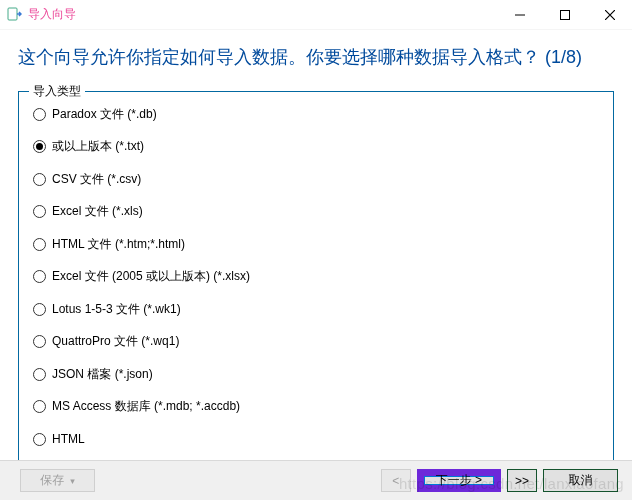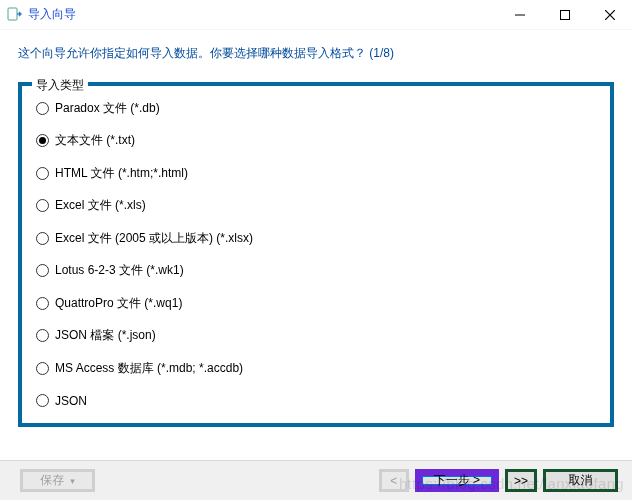--- a/index.html
+++ b/index.html
@@ -20,41 +20,41 @@
     align-items: center;
     padding: 0 0 0 6px;
     background: #ffffff;
     border-bottom: 1px solid #f5f5f5;
   }
   .titlebar .app-icon {
     width: 16px; height: 16px;
     margin-right: 6px;
     display: flex; align-items: center; justify-content: center;
   }
-  .titlebar .title { flex: 0 0 auto; color: #1d4ed8; }
+  .titlebar .title { flex: 0 0 auto; color: #ec4899; }
   .titlebar .spacer { flex: 1 1 auto; }
   .winbtn {
     width: 45px; height: 30px;
     display: flex; align-items: center; justify-content: center;
     color: #000;
   }
 
   .header-text {
     color: #004a9c;
-    font-size: 12px;
+    font-size: 18px;
     padding: 14px 18px 10px 18px;
     line-height: 1.5;
   }
 
   .content {
     padding: 10px 18px 0 18px;
   }
 
   .groupbox {
-    border: 4px solid #0369a1;
+    border: 1px solid #0369a1;
     padding: 10px 14px 10px 14px;
     position: relative;
   }
   .groupbox .legend {
     position: absolute;
     top: -9px;
     left: 10px;
     background: #fff;
     padding: 0 4px;
     font-size: 12px;
@@ -94,21 +94,21 @@
     display: flex;
     align-items: center;
     padding: 0 14px;
   }
   .footer .spacer { flex: 1 1 auto; }
   .btn {
     height: 23px;
     min-width: 75px;
     padding: 0 12px;
     background: #e1e1e1;
-    border: 3px solid #14532d;
+    border: 1px solid #14532d;
     font-size: 12px;
     display: inline-flex;
     align-items: center;
     justify-content: center;
     margin-left: 6px;
     cursor: default;
   }
   .btn.small { min-width: 30px; padding: 0 6px; }
   .btn.disabled { color: #a0a0a0; border-color: #cfcfcf; background: #e9e9e9; }
   .btn.primary { border: 7px solid #6d28d9; box-shadow: inset 0 0 0 1px #0078d7; }
@@ -159,53 +159,57 @@
   <div class="groupbox">
     <div class="legend">导入类型</div>
     <div class="radio-list" id="radio-list">
 
     <div class="radio-item">
           <span class="radio"></span>
           <span class="radio-label">Paradox 文件 (*.db)</span>
         </div>
         <div class="radio-item">
           <span class="radio checked"></span>
-          <span class="radio-label">文本文件 (*.txt)</span>
+          <span class="radio-label">或以上版本 (*.txt)</span>
+        </div>
+        <div class="radio-item">
+          <span class="radio"></span>
+          <span class="radio-label">CSV 文件 (*.csv)</span>
+        </div>
+        <div class="radio-item">
+          <span class="radio"></span>
+          <span class="radio-label">Excel 文件 (*.xls)</span>
         </div>
         <div class="radio-item">
           <span class="radio"></span>
           <span class="radio-label">HTML 文件 (*.htm;*.html)</span>
         </div>
         <div class="radio-item">
           <span class="radio"></span>
-          <span class="radio-label">Excel 文件 (*.xls)</span>
-        </div>
-        <div class="radio-item">
-          <span class="radio"></span>
           <span class="radio-label">Excel 文件 (2005 或以上版本) (*.xlsx)</span>
         </div>
         <div class="radio-item">
           <span class="radio"></span>
-          <span class="radio-label">Lotus 6-2-3 文件 (*.wk1)</span>
+          <span class="radio-label">Lotus 1-5-3 文件 (*.wk1)</span>
         </div>
         <div class="radio-item">
           <span class="radio"></span>
           <span class="radio-label">QuattroPro 文件 (*.wq1)</span>
         </div>
         <div class="radio-item">
           <span class="radio"></span>
           <span class="radio-label">JSON 檔案 (*.json)</span>
         </div>
         <div class="radio-item">
           <span class="radio"></span>
           <span class="radio-label">MS Access 数据库 (*.mdb; *.accdb)</span>
         </div>
         <div class="radio-item">
           <span class="radio"></span>
-          <span class="radio-label">JSON</span>
+          <span class="radio-label">HTML</span>
         </div>
       </div>
   </div>
 </div>
 
 <div class="footer">
   <div class="btn disabled">
     <span>保存</span>
     <span style="margin-left:6px;font-size:9px;">▾</span>
   </div>

